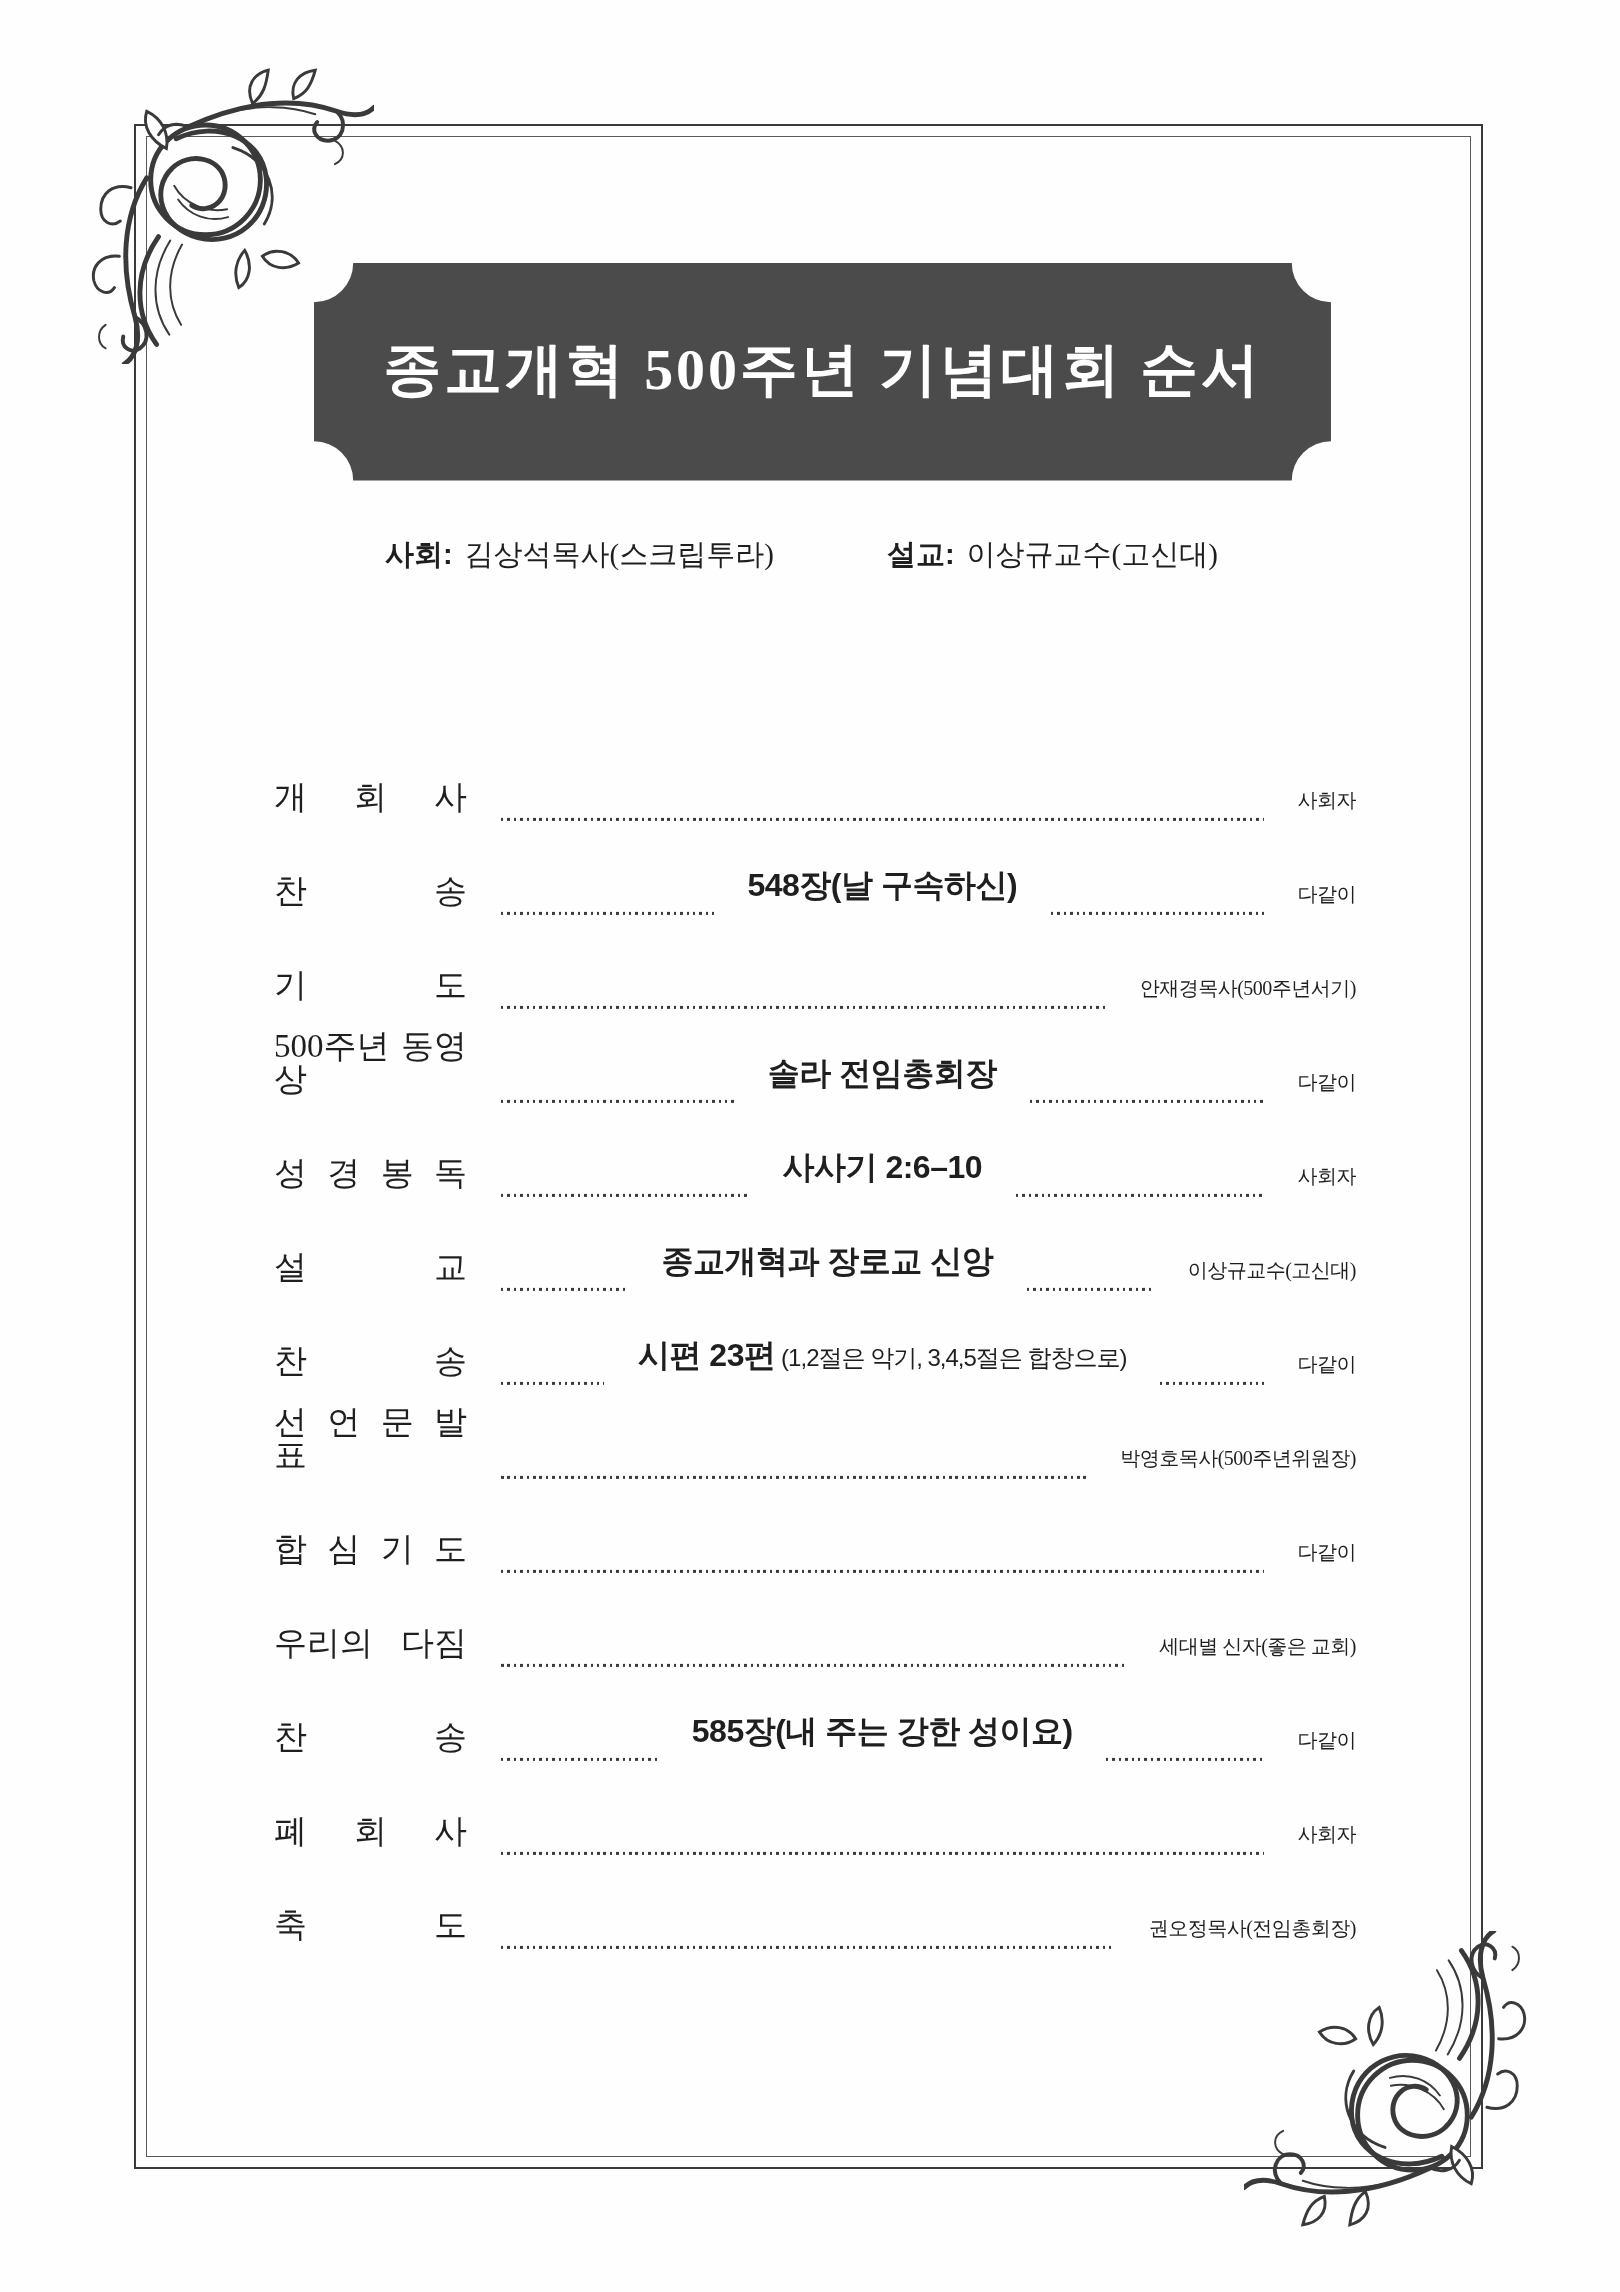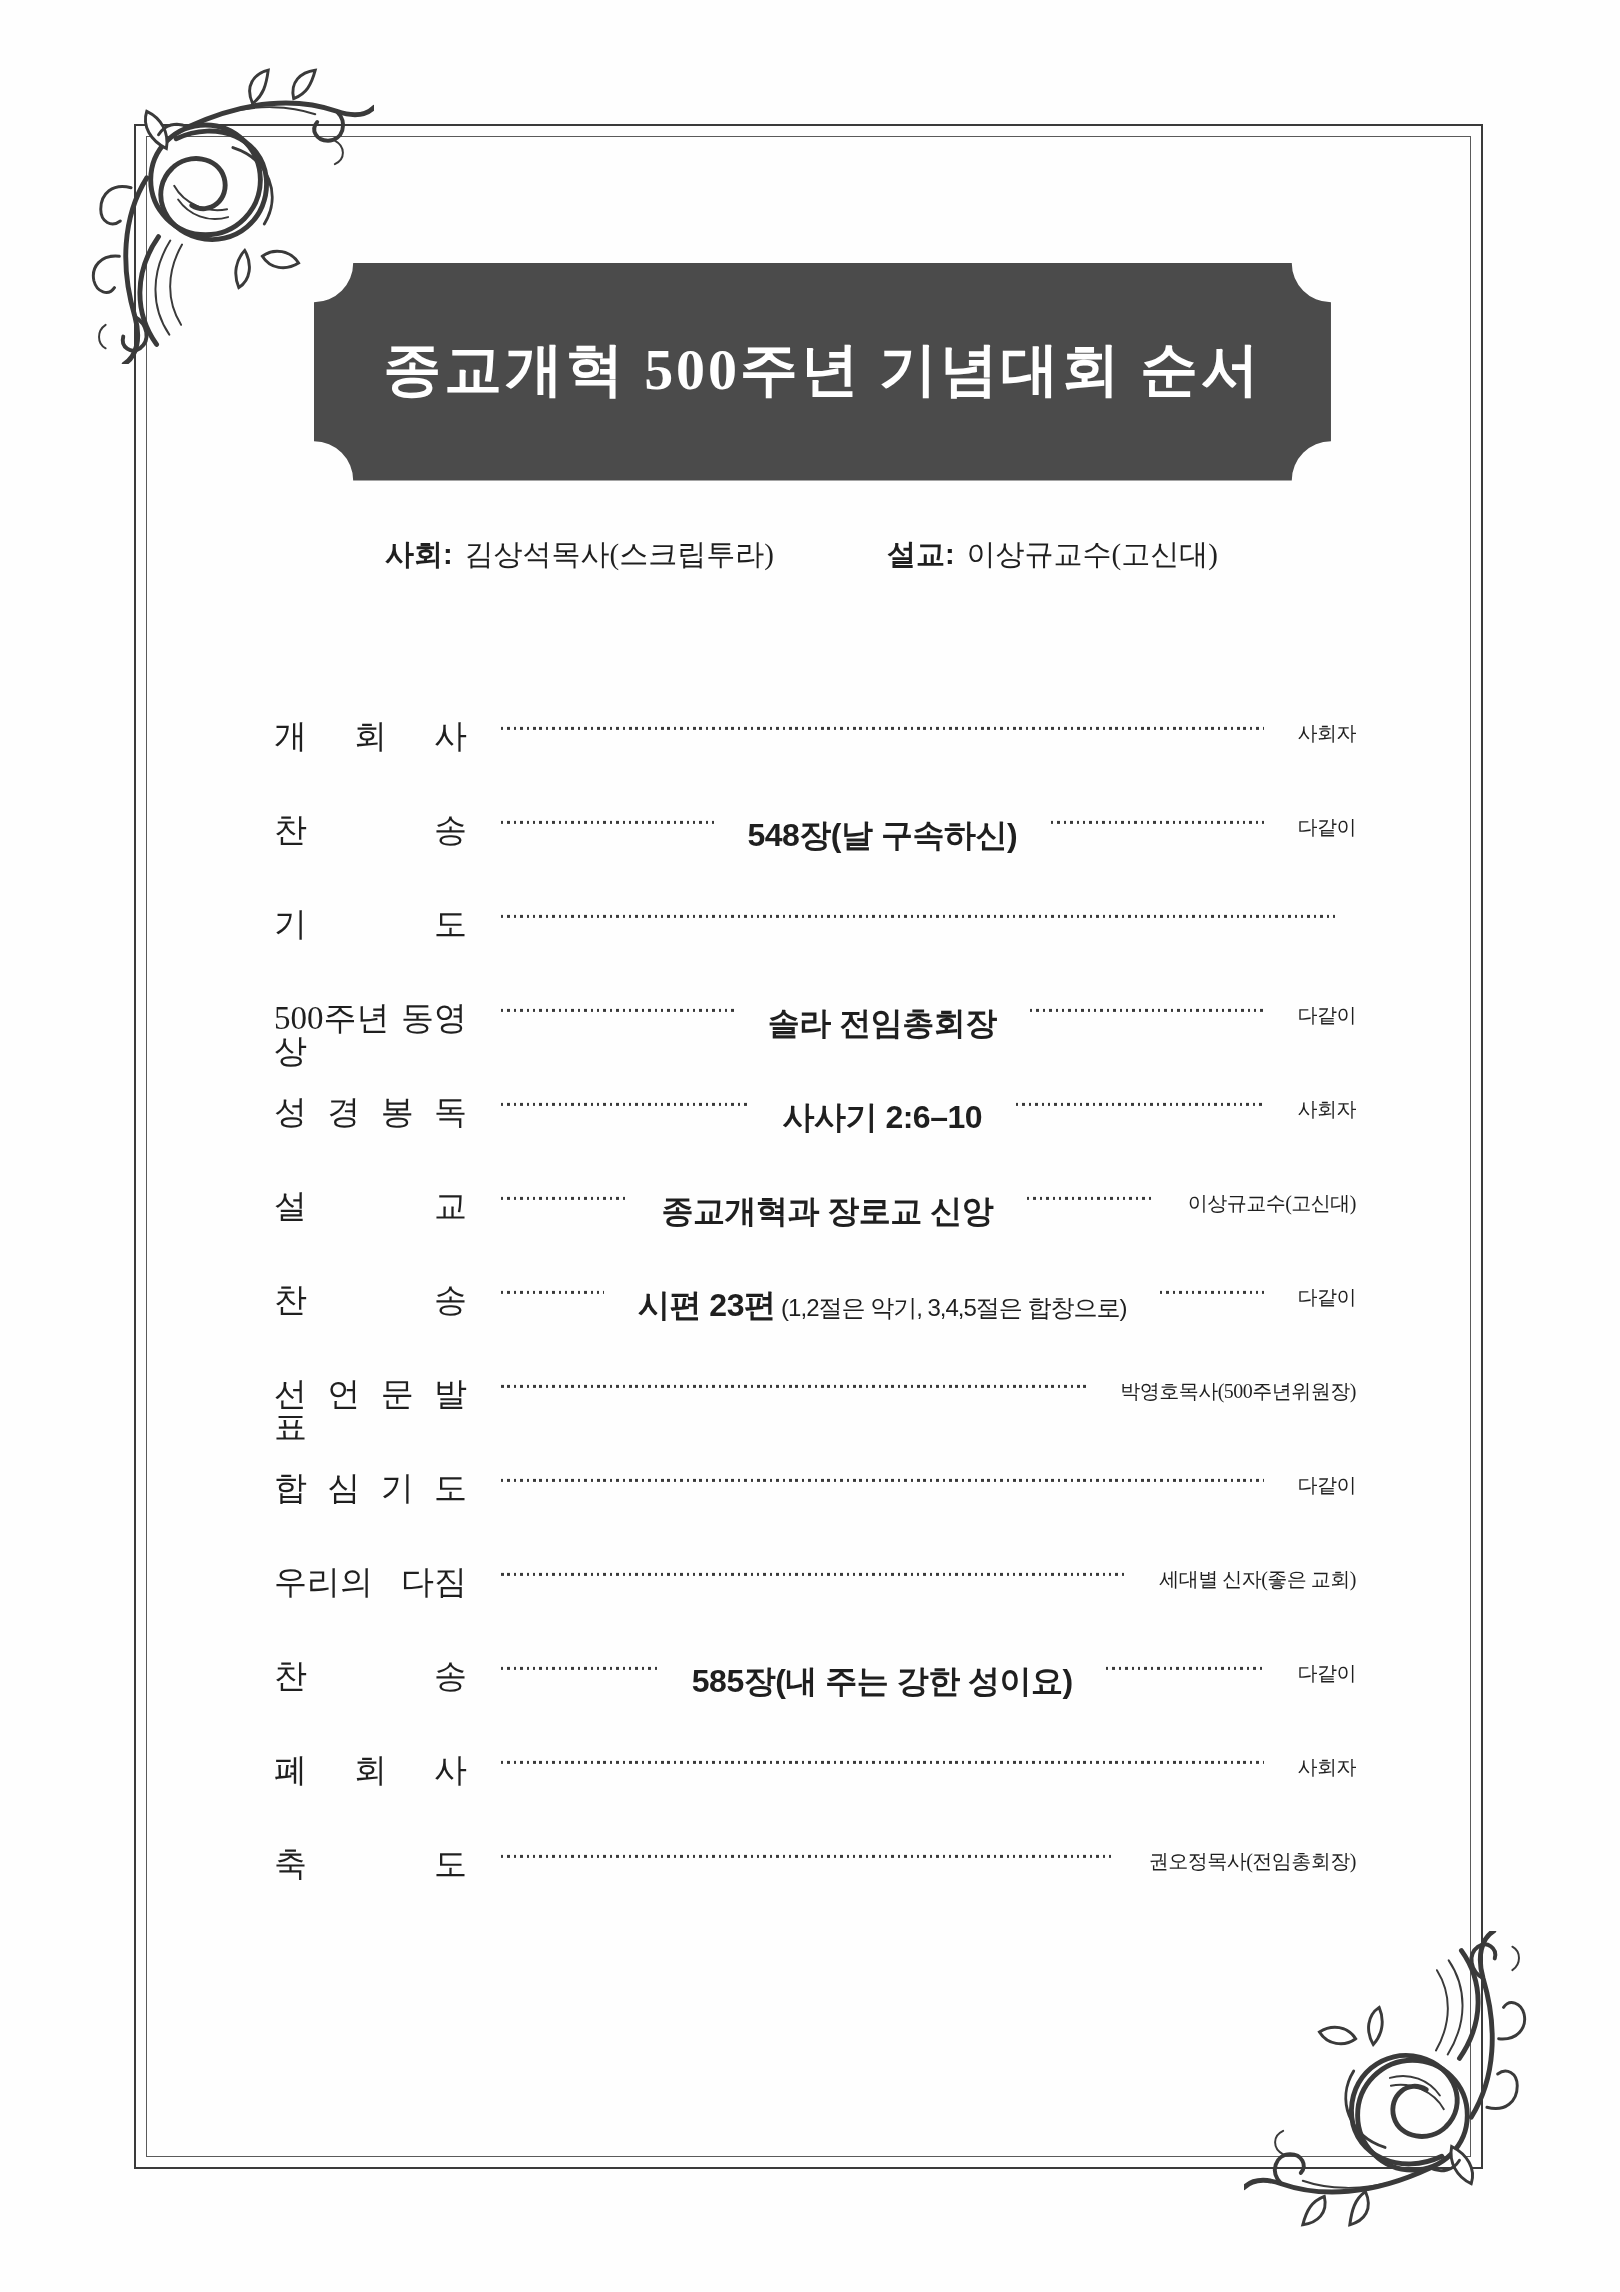--- a/index.html
+++ b/index.html
@@ -53,21 +53,21 @@
   .subtitle .lab{
     font-family:"Liberation Sans","DejaVu Sans",sans-serif;
     font-weight:bold;margin-right:11.8px;
   }
 
   
   .program{
     position:absolute;left:274px;top:720px;width:1082px;
   }
   .row{
-    height:94px;display:flex;align-items:flex-start;gap:16px;
+    height:94px;display:flex;align-items:flex-end;gap:16px;
   }
   .row .label{
     width:193px;flex:0 0 193px;
     font-size:33px;line-height:1;
     text-align:justify;text-align-last:justify;
     -moz-text-align-last:justify;
     white-space:normal;
   }
   .row .dots{
     flex:1 1 auto;height:2.9px;margin:0 17.6px;
@@ -166,20 +166,21 @@
       <div class="row">
     <span class="label">찬 송</span>
     <span class="dots"></span>
   <span class="center"><span>548장(날 구속하신)</span></span>
         <span class="dots"></span>
         <span class="right">다같이</span>
       </div>
       <div class="row">
     <span class="label">기 도</span>
     <span class="dots"></span>
+  <span class="right">안재경목사(500주년서기)</span>
       </div>
       <div class="row">
     <span class="label">500주년 동영상</span>
     <span class="dots"></span>
   <span class="center"><span>솔라 전임총회장</span></span>
         <span class="dots"></span>
         <span class="right">다같이</span>
       </div>
       <div class="row">
     <span class="label">성 경 봉 독</span>

